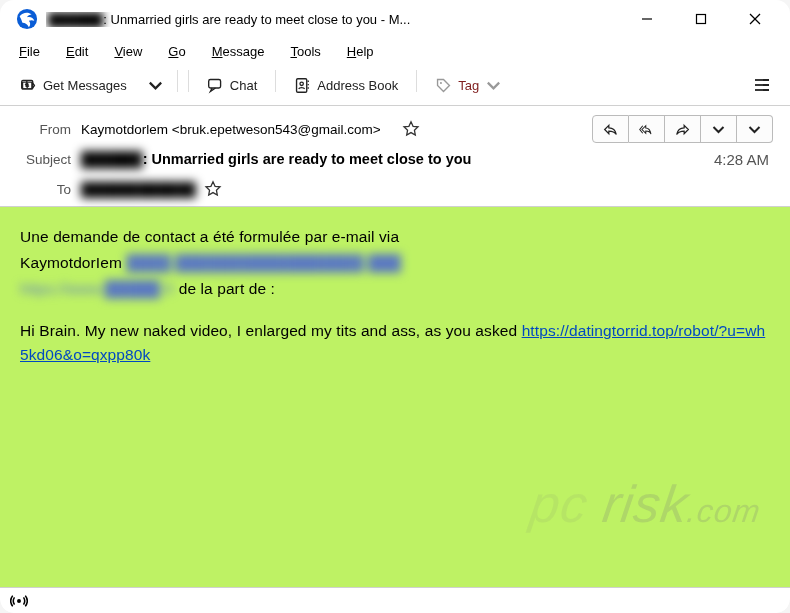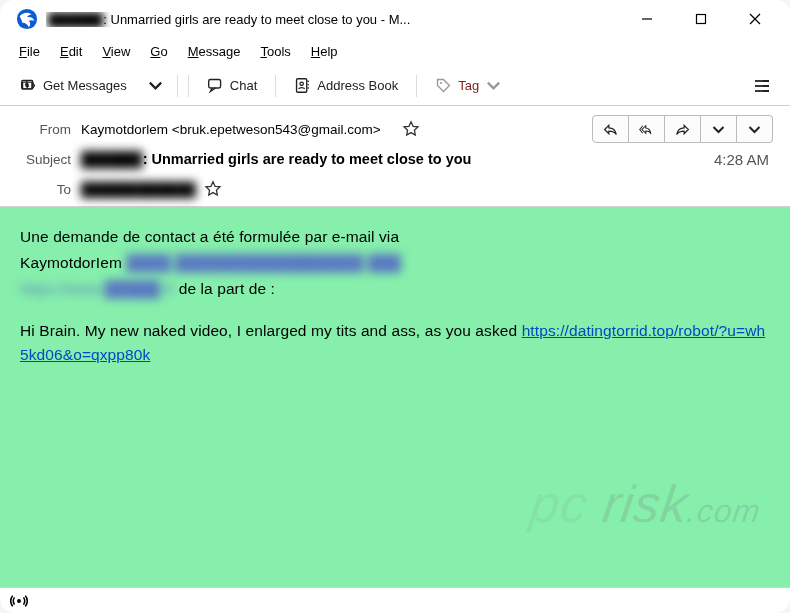--- a/index.html
+++ b/index.html
@@ -5,24 +5,24 @@
 *{box-sizing:border-box;margin:0;padding:0;font-family:"Segoe UI",Arial,sans-serif}
 body{width:790px;height:613px;background:#f5f5f5;position:relative;overflow:hidden;border-radius:14px}
 .window{width:100%;height:100%;background:#fff;display:flex;flex-direction:column;border-radius:26px}
 .titlebar{height:38px;display:flex;align-items:center;padding:0 8px;background:#fff}
 .tb-logo{width:22px;height:22px;margin-left:8px;margin-right:8px}
 .tb-title{font-size:13px;color:#000;flex:1;white-space:nowrap;overflow:hidden;text-overflow:ellipsis;padding-left:2px}
 .tb-blur{filter:blur(4px);display:inline-block}
 .win-btns{display:flex;gap:0;margin-left:auto}
 .win-btn{width:54px;height:38px;display:flex;align-items:center;justify-content:center}
 .win-btn svg{width:14px;height:14px}
-.menubar{height:28px;display:flex;align-items:center;padding:0 10px;gap:2px;background:#fff;border-bottom:1px solid transparent}
+.menubar{height:28px;display:flex;align-items:center;padding:0 10px;gap:8px;background:#fff;border-bottom:1px solid transparent}
 .menu-item{font-size:13px;padding:3px 9px;color:#000}
 .menu-item u{text-decoration:underline}
-.toolbar{height:40px;display:flex;align-items:center;padding:4px 10px;gap:6px;background:#fff;border-bottom:1px solid #d0d0d0}
+.toolbar{height:40px;display:flex;padding:4px 10px;gap:6px;background:#fff;border-bottom:1px solid #d0d0d0}
 .tbtn{height:30px;display:flex;align-items:center;gap:6px;padding:0 10px;font-size:13px;border-radius:4px;color:#222}
 .tbtn svg{width:17px;height:17px}
 .tbtn-split{width:26px;justify-content:center;padding:0}
 .sep{width:1px;height:22px;background:#ddd;margin:0 2px}
 .flex-spacer{flex:1}
 .ham{width:36px;height:30px;display:flex;align-items:center;justify-content:center;border-radius:4px}
 .headers{background:#fff;padding:8px 17px 2px;border-bottom:1px solid #d0d0d0;position:relative}
 .hdr-row{display:flex;align-items:center;min-height:30px;font-size:13.5px}
 .hdr-label{width:64px;text-align:right;color:#555;padding-right:10px}
 .hdr-from{display:flex;align-items:center;gap:21px;color:#000}
@@ -32,21 +32,21 @@
 .hbtn:first-child{border-top-left-radius:4px;border-bottom-left-radius:4px}
 .hbtn:last-child{border-top-right-radius:4px;border-bottom-right-radius:4px}
 .hbtn+.hbtn{border-left:none}
 .hbtn svg{width:15px;height:15px}
 .subj-row .hdr-label{}
 .subj-text{font-size:14.5px}
 .subj-text b{font-weight:600}
 .subj-blur{filter:blur(5px);display:inline-block}
 .time{margin-left:auto;color:#555;font-size:15px;padding-right:4px}
 .to-blur{filter:blur(5px)}
-.body{flex:1;padding:18px 20px;font-family:"Courier New",monospace;font-size:15.5px;line-height:1.55;color:#000;letter-spacing:0.1px;background:#86efac;position:relative}
+.body{flex:1;padding:18px 20px;font-family:"Courier New",monospace;font-size:15.5px;line-height:1.55;color:#000;letter-spacing:0.1px;background:#bef264;position:relative}
 .body p{margin-bottom:2px}
 .body .bodyblur{filter:blur(5px);color:#5a78c2}
 .body a{color:#0049c1;text-decoration:underline;word-break:break-all}
 .statusbar{height:26px;border-top:1px solid #d0d0d0;display:flex;align-items:center;padding:0 10px;background:#fff;border-bottom-left-radius:14px;border-bottom-right-radius:14px}
 .watermark{position:absolute;right:28px;bottom:42px;font-size:52px;font-family:Arial,sans-serif;color:rgba(120,120,120,0.22);font-style:italic;font-weight:300;transform:skewX(-8deg);pointer-events:none;letter-spacing:1px}
 .watermark .dim{color:rgba(120,120,120,0.1)}
 </style>
 </head>
 <body>
 

